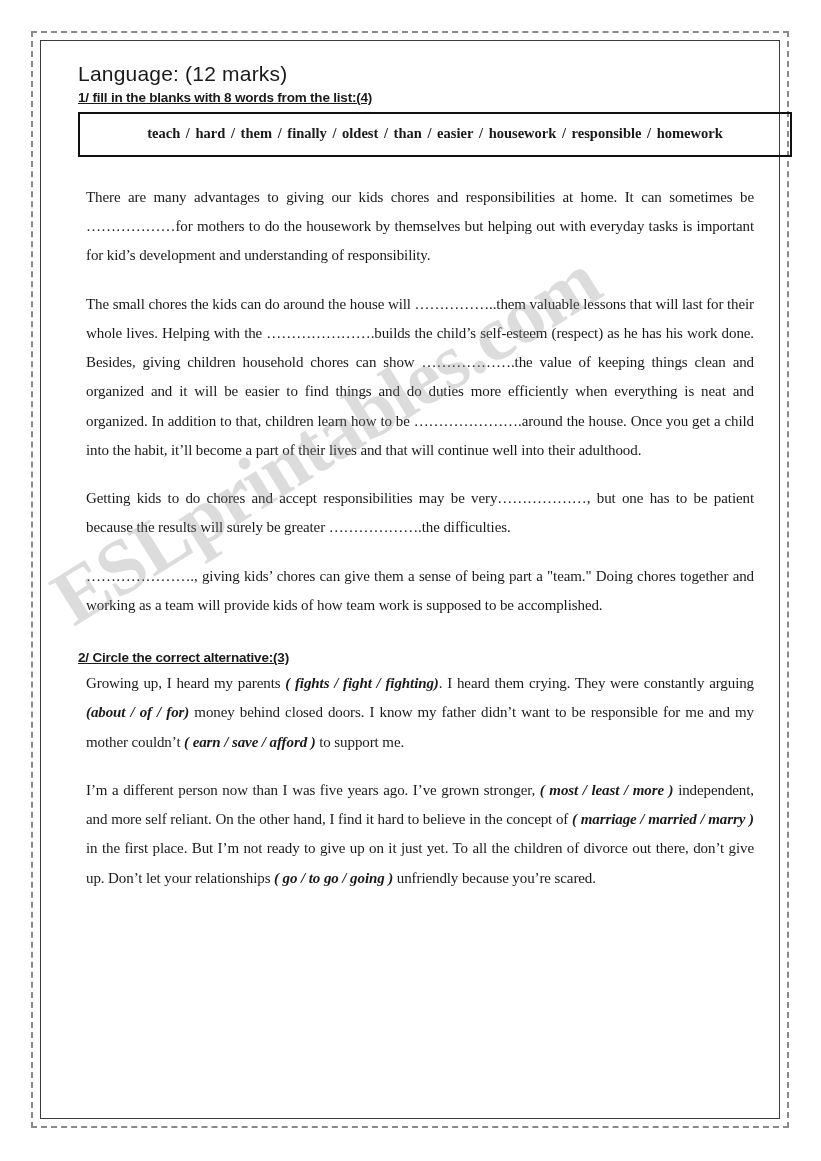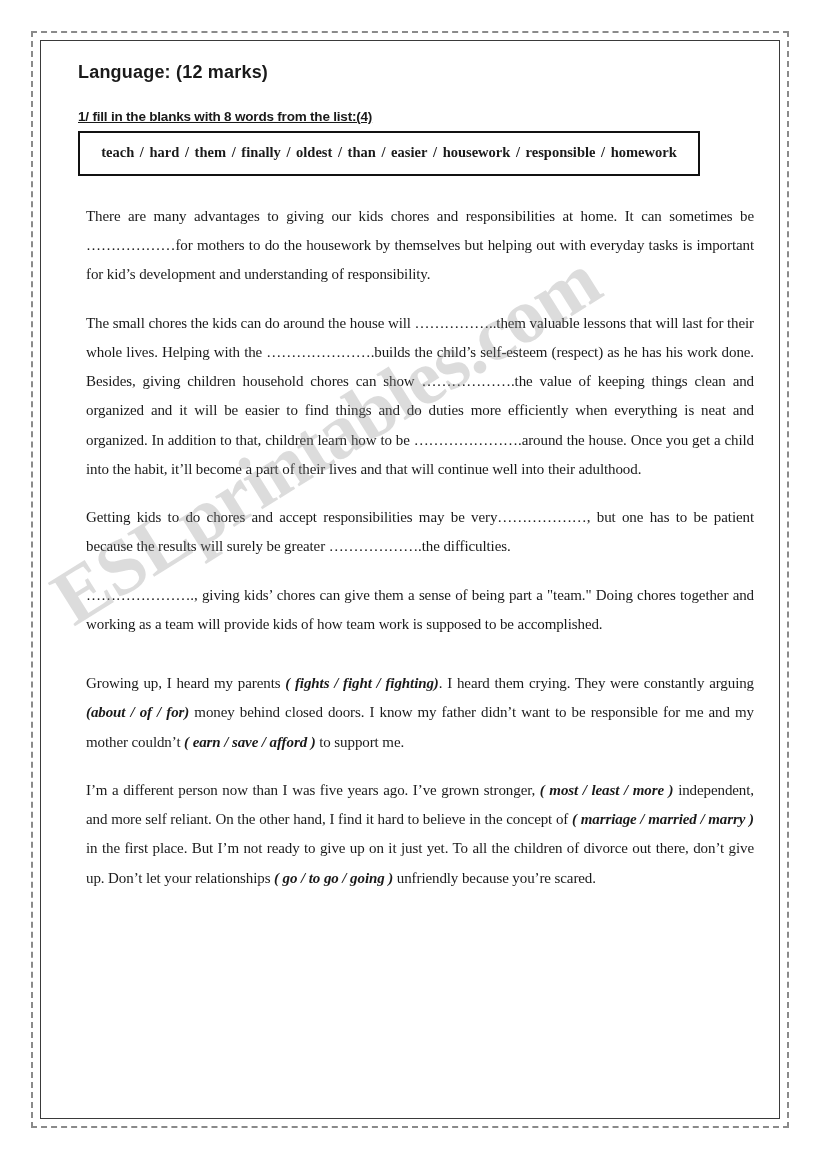--- a/index.html
+++ b/index.html
@@ -42,37 +42,37 @@
   }
   .content {
     position: absolute;
     left: 78px;
     top: 62px;
     width: 676px;
     box-sizing: border-box;
   }
   h1.sec-title {
     font-family: "Liberation Sans", sans-serif;
-    font-size: 18px;
-    font-weight: bold;
-    margin: 0 0 26px 0;
+    font-size: 21px;
+    font-weight: normal;
+    margin: 0 0 4px 0;
     letter-spacing: 0.2px;
   }
   .task-head {
     font-family: Liberation Sans, sans-serif;
     font-size: 13.5px;
     font-weight: bold;
     text-decoration: underline;
     margin: 0 0 7px 0;
     letter-spacing: -0.2px;
   }
   .wordbox {
     border: 2px solid #111;
     box-sizing: border-box;
-    width: 622px;
+    width: 714px;
     padding: 9px 12px 10px 12px;
     text-align: center;
     font-family: "Liberation Serif", serif;
     font-size: 14.5px;
     font-weight: bold;
     line-height: 1.5;
     margin-bottom: 26px;
   }
   .wordbox .w { white-space: nowrap; }
   .wordbox .sep { font-weight: bold; padding: 0 2px; }
@@ -127,20 +127,21 @@
     <div class="wordbox">
       <span id="wordbank-slot"><span class="w">teach</span><span class="sep">  / </span><span class="w">hard</span><span class="sep">  / </span><span class="w">them</span><span class="sep">  / </span><span class="w">finally</span><span class="sep">  / </span><span class="w">oldest</span><span class="sep">  / </span><span class="w">than</span><span class="sep">  / </span><span class="w">easier</span><span class="sep">  / </span><span class="w">housework</span><span class="sep">  / </span><span class="w">responsible</span><span class="sep">  / </span><span class="w">homework</span></span>
     </div>
 
     <p class="body">There are many advantages to giving our kids chores and responsibilities at home. It can sometimes be ………………for mothers to do the housework by themselves but helping out with everyday tasks is important for kid’s development and understanding of responsibility.</p>
     <p class="body">The small chores the kids can do around the house will ……………..them valuable lessons that will last for their whole lives. Helping with the ………………….builds the child’s self-esteem (respect) as he has his work done. Besides, giving children household chores can show ……………….the value of keeping things clean and organized and it will be easier to find things and do duties more efficiently when everything is neat and organized. In addition to that, children learn how to be ………………….around the house. Once you get a child into the habit, it’ll become a part of their lives and that will continue well into their adulthood.</p>
     <p class="body">Getting kids to do chores and accept responsibilities may be very………………, but one has to be patient because the results will surely be greater ……………….the difficulties.</p>
     <p class="body">…………………., giving kids’ chores can give them a sense of being part a "team." Doing chores together and working as a team will provide kids of how team work is supposed to be accomplished.</p>
 
     <div class="sec2">
+      <div class="task-head">2/ Circle the correct alternative:(3)</div>
       <p class="body"><span id="p2-slot"><span>Growing up, I heard my parents </span><span class="alt">( fights / fight / fighting)</span><span>. I heard them crying. They were constantly arguing </span><span class="alt">(about / of / for)</span><span> money behind closed doors. I know my father didn’t want to be responsible for me and my mother couldn’t </span><span class="alt">( earn / save / afford )</span><span> to support me.</span></span></p>
       <p class="body"><span id="p3-slot"><span>I’m a different person now than I was five years ago. I’ve grown stronger, </span><span class="alt">( most / least / more )</span><span> independent, and more self reliant. On the other hand, I find it hard to believe in the concept of </span><span class="alt">( marriage / married / marry )</span><span> in the first place. But I’m not ready to give up on it just yet. To all the children of divorce out there, don’t give up. Don’t let your relationships </span><span class="alt">( go / to go / going )</span><span> unfriendly because you’re scared.</span></span></p>
     </div>
 
   </div>
 
   <div class="watermark">
     <span>ESLprintables.com</span>
   </div>
 

